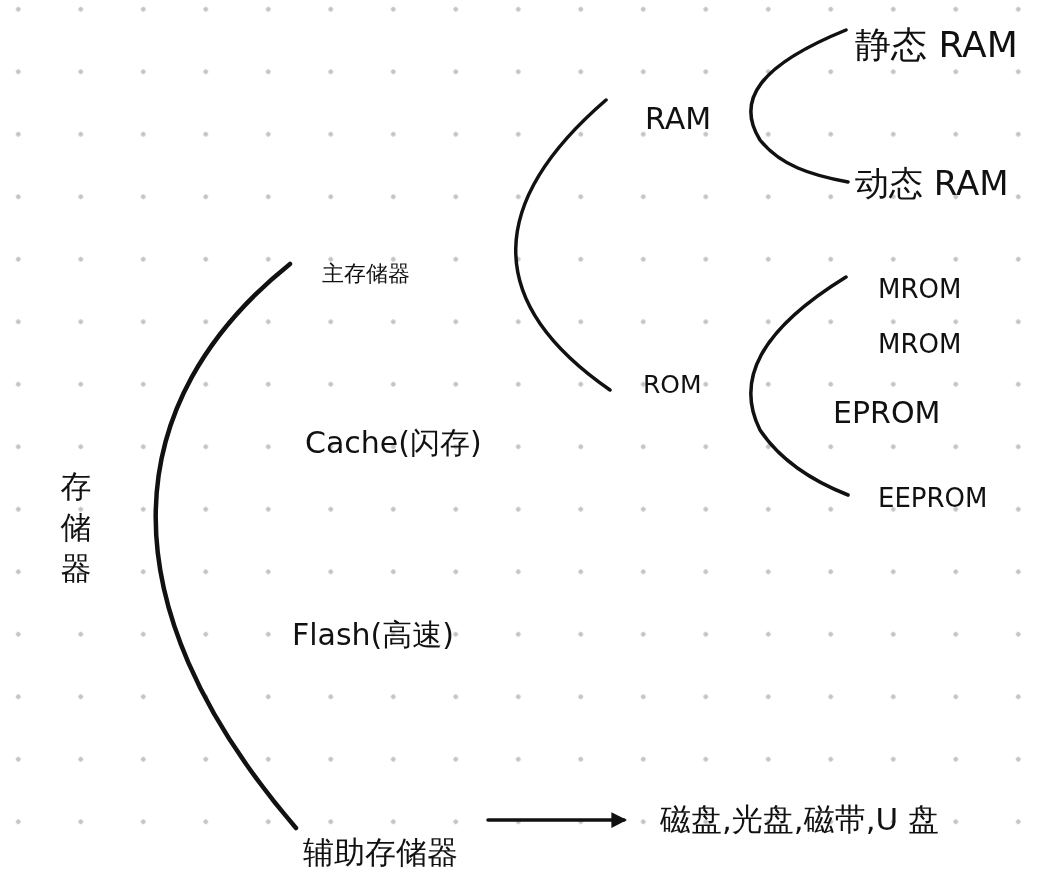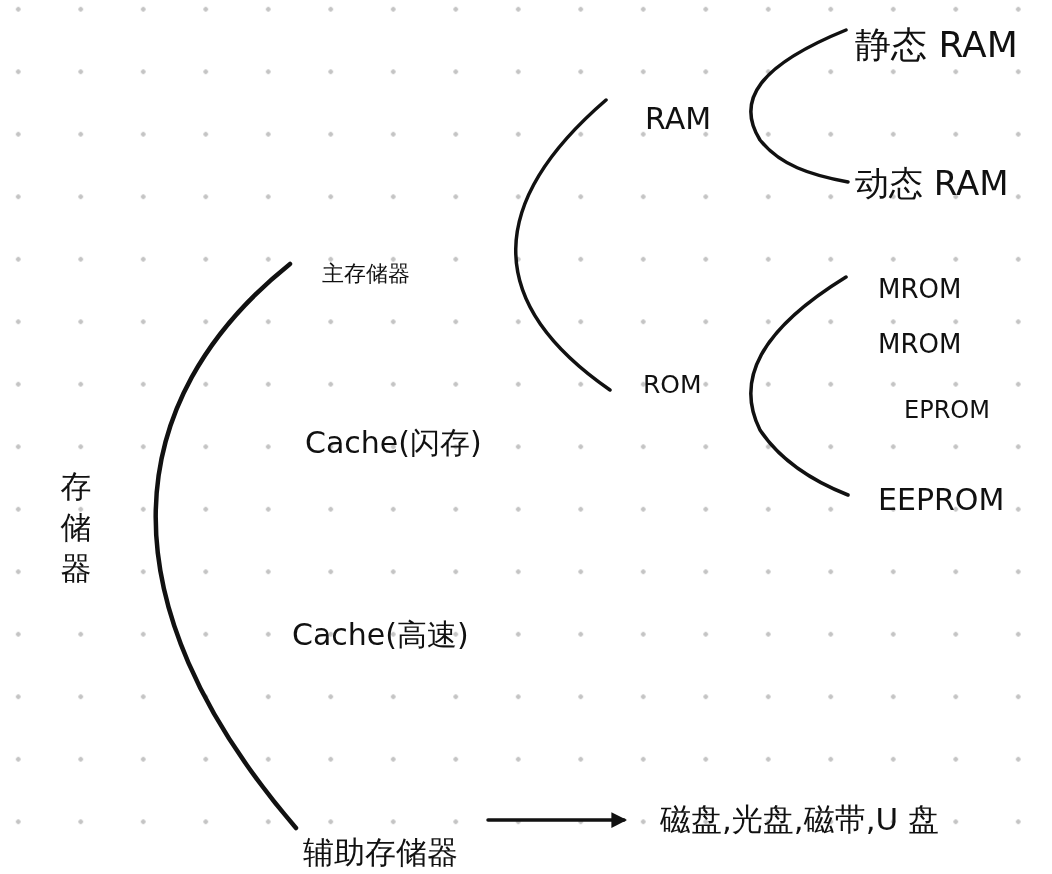--- a/index.html
+++ b/index.html
@@ -32,27 +32,27 @@
 </svg>
 
 <div class="vert">
   <span>存</span>
   <span>储</span>
   <span>器</span>
 </div>
 
 <div class="label" style="left:322px;top:247px;font-size:22px;margin-top:16px;">主存储器</div>
 <div class="label" style="left:305px;top:428px;font-size:30px;">Cache(闪存)</div>
-<div class="label" style="left:292px;top:620px;font-size:30px;">Cache(高速)</div>
+<div class="label" style="left:292px;top:620px;font-size:30px;">Flash(高速)</div>
 <div class="label" style="left:303px;top:837px;font-size:31px;">辅助存储器</div>
 
 <div class="label" style="left:645px;top:104px;font-size:30px;">RAM</div>
 <div class="label" style="left:643px;top:372px;font-size:25px;">ROM</div>
 
 <div class="label" style="left:855px;top:27px;font-size:36px;">静态 RAM</div>
 <div class="label" style="left:855px;top:166px;font-size:34px;">动态 RAM</div>
 
 <div class="label" style="left:878px;top:276px;font-size:26px;text-align:right;">MROM</div>
 <div class="label" style="left:878px;top:331px;font-size:26px;">MROM</div>
-<div class="label" style="left:904px;top:398px;font-size:24px;">EPROM</div>
-<div class="label" style="left:878px;top:485px;font-size:30px;">EEPROM</div>
+<div class="label" style="left:833px;top:398px;font-size:30px;">EPROM</div>
+<div class="label" style="left:878px;top:485px;font-size:26px;">EEPROM</div>
 
 <div class="label" style="left:660px;top:804px;font-size:31px;">磁盘,光盘,磁带,U 盘</div>
 
 </body></html>

